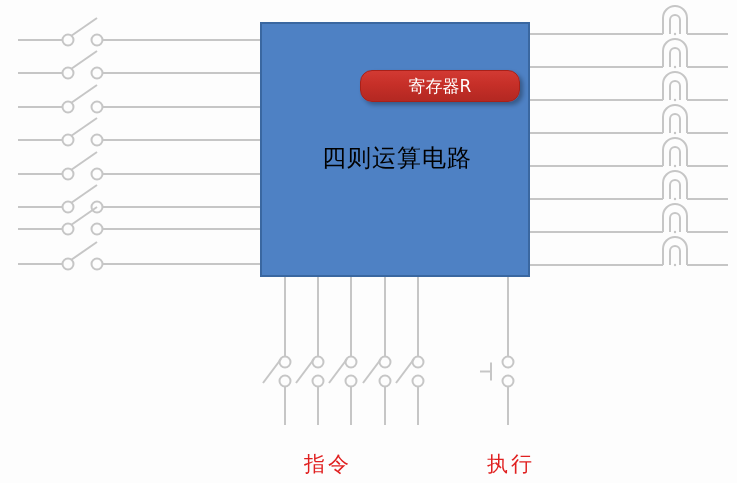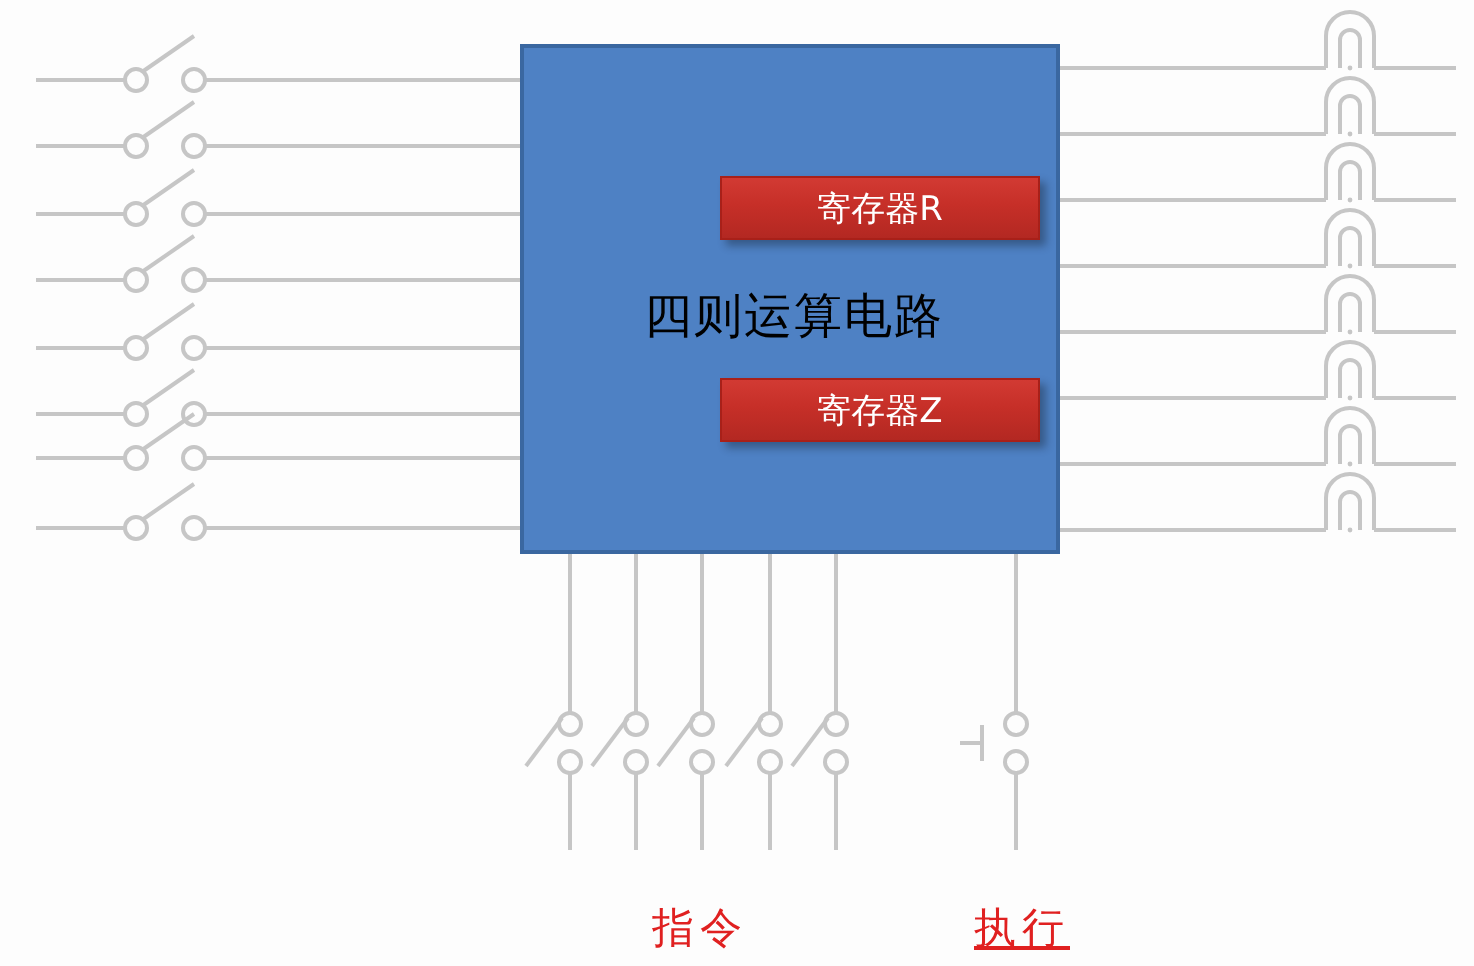--- a/index.html
+++ b/index.html
@@ -54,33 +54,33 @@
     border: 1px solid #a82019;
     box-sizing: border-box;
     box-shadow: 3px 3px 4px rgba(0,0,0,0.30);
     color: #ffffff;
     font-size: 17px;
     display: flex;
     align-items: center;
     justify-content: center;
     font-family: "DejaVu Sans", "Liberation Sans", sans-serif;
   }
-  .reg-r { left: 98px; top: 64px; }
+  .reg-r { left: 98px; top: 46px; border-radius: 12px; }
   .reg-z { left: 98px; top: 165px; }
 
   .bottom-label {
     position: absolute;
     color: #e02020;
     font-size: 21px;
     letter-spacing: 3px;
     font-family: "DejaVu Sans", "Liberation Sans", sans-serif;
     white-space: nowrap;
   }
-  .lbl-instruction { left: 326px; top: 450px; }
-  .lbl-execute { left: 487px; top: 450px; text-decoration: underline; }
+  .lbl-instruction { left: 304px; top: 450px; }
+  .lbl-execute { left: 487px; top: 450px; }
 </style>
 </head>
 <body>
 
 <div id="canvas">
 
   <svg class="wires" viewBox="0 0 737 483" xmlns="http://www.w3.org/2000/svg">
     <g id="left-switches" stroke="#c6c6c6" stroke-width="2" fill="none">
         <line x1="18" y1="40" x2="62.5" y2="40"></line>
         <circle cx="68" cy="40" r="5.5" fill="#fdfdfd"></circle>
@@ -198,21 +198,18 @@
         <circle cx="508" cy="381" r="5.5" fill="#fdfdfd"></circle>
         <line x1="508" y1="386.5" x2="508" y2="425"></line>
       </g>
   </svg>
 
   <div class="cpu-box">
     <div class="reg-box reg-r">
       <span>寄存器R</span>
     </div>
     <div class="cpu-title">四则运算电路</div>
-    <div class="reg-box reg-z">
-      <span>寄存器Z</span>
-    </div>
   </div>
 
   <div class="bottom-label lbl-instruction">指令</div>
   <div class="bottom-label lbl-execute">执行</div>
 
 </div>
 
 </body></html>

